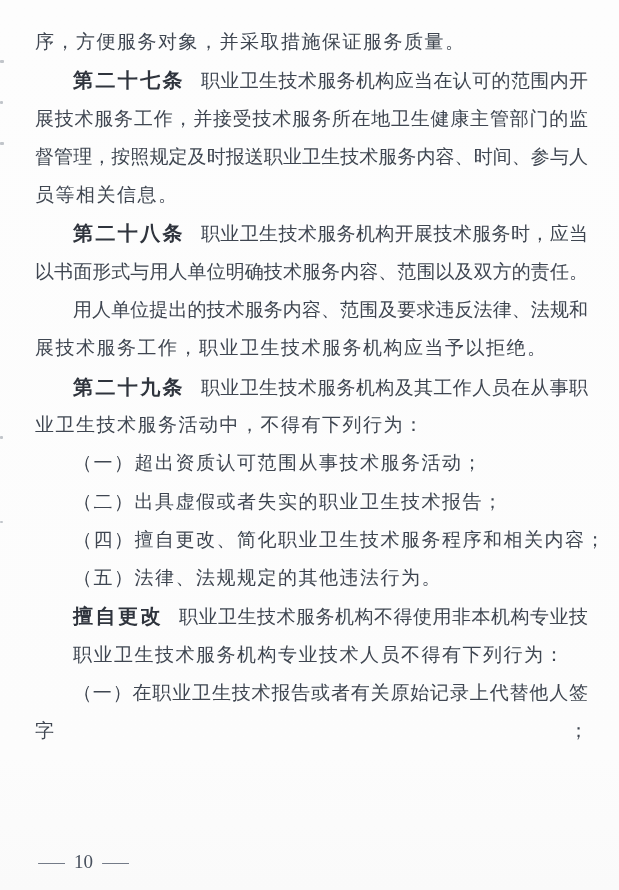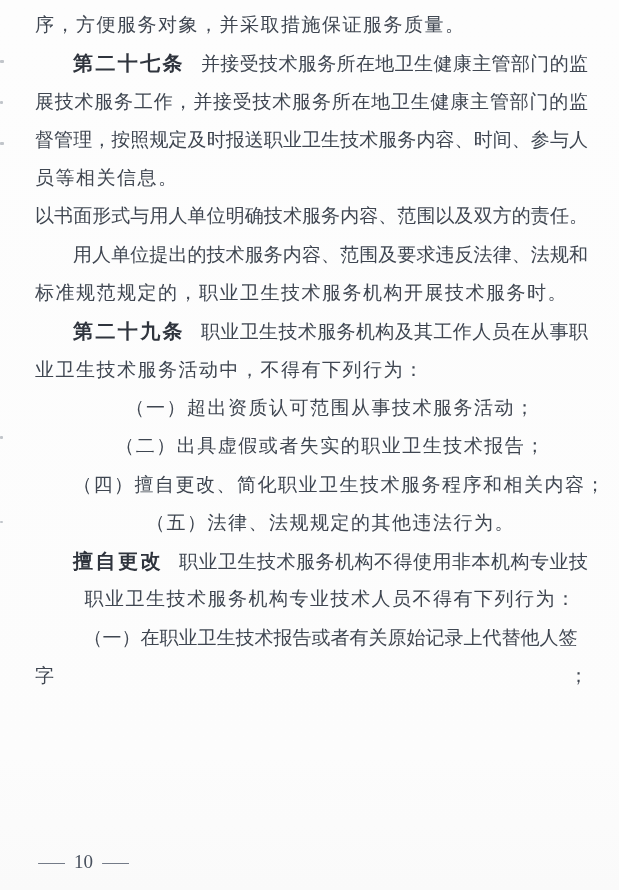--- a/index.html
+++ b/index.html
@@ -15,42 +15,41 @@
     font-family: "Liberation Serif", serif;
   }
   .page {
     position: absolute;
     inset: 0;
     background: linear-gradient(180deg, #fdfdfd 0%, #fcfcfc 85%, #fafafa 100%);
   }
   .doc {
     position: absolute;
     left: 35px;
-    top: 6px;
+    top: 23px;
     width: 553px;
     color: #3f4651;
   }
   .line {
     height: 38.3px;
     line-height: 38.3px;
     font-size: 19px;
     letter-spacing: 1.5px;
     white-space: nowrap;
     text-align: left;
   }
   .line.justify {
     letter-spacing: 0;
     white-space: normal;
     text-align: justify;
     text-align-last: justify;
     text-justify: inter-character;
   }
   .line.indent {
     padding-left: 38px;
-    text-align: center;
   }
   .line.justify.indent {
     padding-left: 0;
     text-indent: 38px;
   }
   .article-no {
     font-family: Liberation Sans, sans-serif;
     font-weight: bold;
     font-size: 20px;
     color: #2f343d;
@@ -80,27 +79,28 @@
     border-radius: 1px;
   }
 </style>
 </head>
 <body style="background: rgb(252, 252, 252);">
 
 <div class="page">
 
   <div class="doc" style="color: rgb(63, 70, 81);">
       <div class="line"><span>序，方便服务对象，并采取措施保证服务质量。</span></div>
-      <div class="line justify indent"><span class="article-no" style="color: rgb(47, 52, 61);">第二十七条</span><span>并接受技术服务所在地卫生健康主管部门的监</span></div>
+      <div class="line justify indent"><span class="article-no" style="color: rgb(47, 52, 61);">第二十七条</span><span>职业卫生技术服务机构应当在认可的范围内开</span></div>
       <div class="line justify"><span>展技术服务工作，并接受技术服务所在地卫生健康主管部门的监</span></div>
       <div class="line justify"><span>督管理，按照规定及时报送职业卫生技术服务内容、时间、参与人</span></div>
       <div class="line"><span>员等相关信息。</span></div>
+      <div class="line justify indent"><span class="article-no" style="color: rgb(47, 52, 61);">第二十八条</span><span>职业卫生技术服务机构开展技术服务时，应当</span></div>
       <div class="line justify"><span>以书面形式与用人单位明确技术服务内容、范围以及双方的责任。</span></div>
       <div class="line justify indent"><span>用人单位提出的技术服务内容、范围及要求违反法律、法规和</span></div>
-      <div class="line"><span>标准规范规定的，职业卫生技术服务机构开展技术服务时。</span></div>
+      <div class="line"><span>展技术服务工作，职业卫生技术服务机构应当予以拒绝。</span></div>
       <div class="line justify indent"><span class="article-no" style="color: rgb(47, 52, 61);">第二十九条</span><span>职业卫生技术服务机构及其工作人员在从事职</span></div>
       <div class="line"><span>业卫生技术服务活动中，不得有下列行为：</span></div>
       <div class="line indent"><span>（一）超出资质认可范围从事技术服务活动；</span></div>
       <div class="line indent"><span>（二）出具虚假或者失实的职业卫生技术报告；</span></div>
       <div class="line indent"><span>（四）擅自更改、简化职业卫生技术服务程序和相关内容；</span></div>
       <div class="line indent"><span>（五）法律、法规规定的其他违法行为。</span></div>
       <div class="line justify indent"><span class="article-no" style="color: rgb(47, 52, 61);">擅自更改</span><span>职业卫生技术服务机构不得使用非本机构专业技</span></div>
       <div class="line indent"><span>职业卫生技术服务机构专业技术人员不得有下列行为：</span></div>
       <div class="line justify indent"><span>（一）在职业卫生技术报告或者有关原始记录上代替他人签字；</span></div>
     </div>

